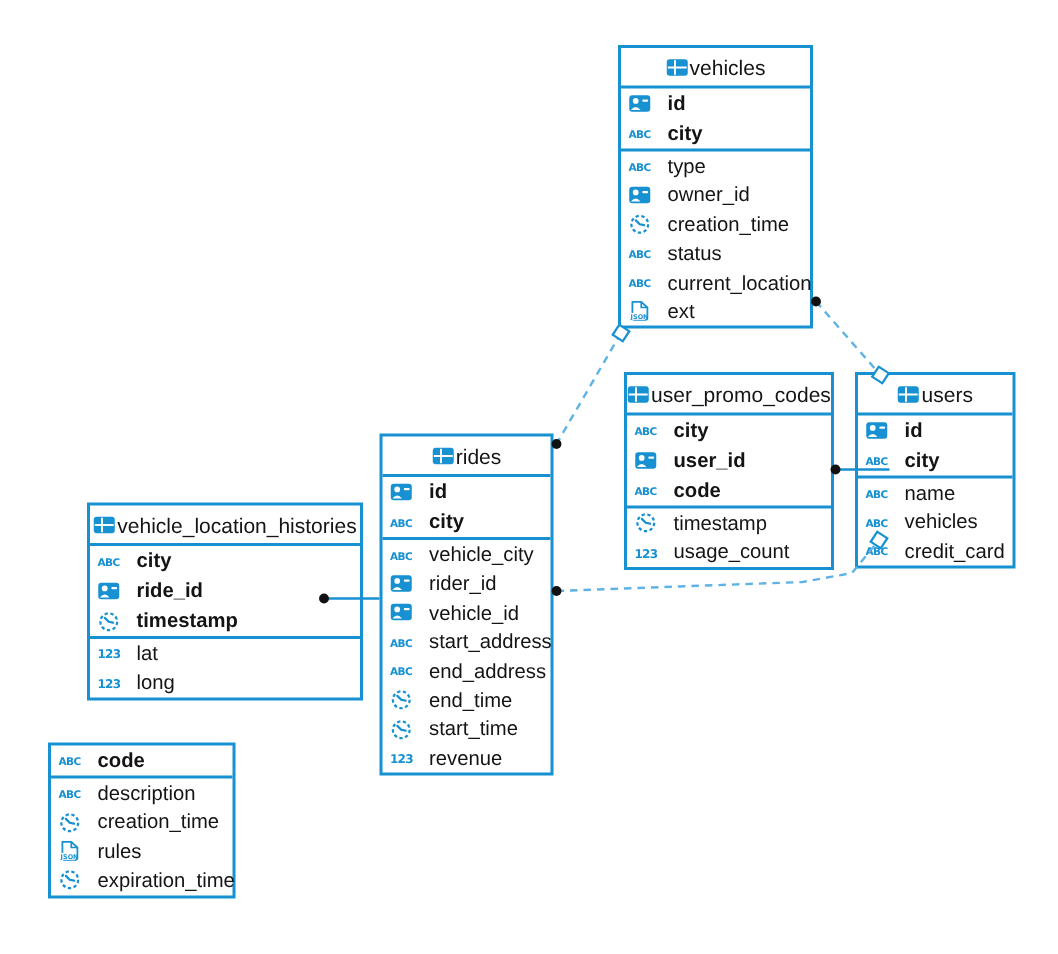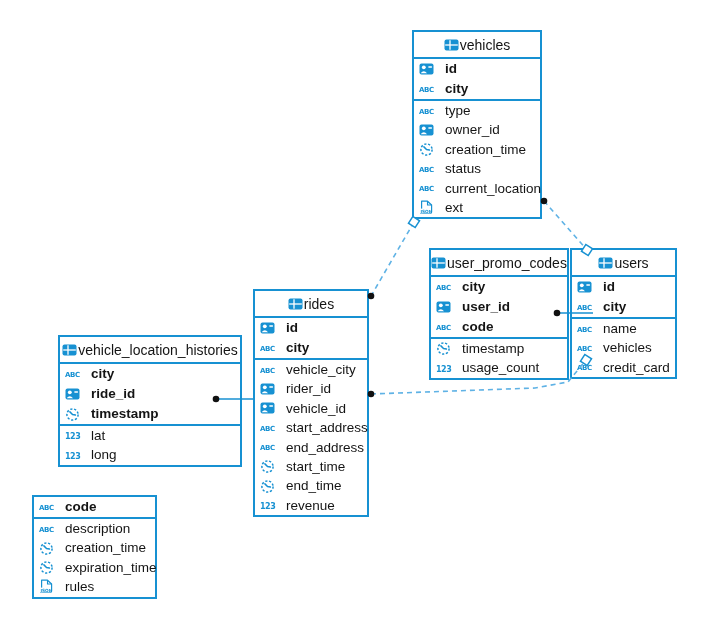--- a/index.html
+++ b/index.html
@@ -130,21 +130,21 @@
           <svg width="15" height="15" viewBox="0 0 15 15">
             <path d="M2.6 1.2 h5.9 L12.6 5 v6.9 a1.3 1.3 0 0 1 -1.3 1.3 H3.9 a1.3 1.3 0 0 1 -1.3 -1.3 Z" fill="none" stroke="#1791D2" stroke-width="1.2" stroke-linejoin="round"></path>
             <path d="M8.5 1.2 V5 h4.1" fill="none" stroke="#1791D2" stroke-width="1.1"></path>
             <rect x="1.2" y="8.6" width="10" height="4.6" fill="#fff"></rect>
             <text x="1.4" y="12.5" font-family="DejaVu Sans,sans-serif" font-size="4.3" font-weight="700" fill="#1791D2">JSON</text>
           </svg>
         </span>
         <span class="lbl">ext</span>
       </div>
     </div>
-    <div class="table" style="left: 429px; top: 248px; width: 140px;">
+    <div class="table" style="left: 416px; top: 248px; width: 140px;">
       <div class="thead">
         <span class="icn">
           <svg width="15" height="12" viewBox="0 0 15 12">
             <rect x="0.5" y="0.5" width="14" height="11" rx="2" fill="#1791D2"></rect>
             <g stroke="#fff" stroke-width="1.3">
               <line x1="1.2" y1="6" x2="13.8" y2="6"></line>
               <line x1="6" y1="1.2" x2="6" y2="10.8"></line>
             </g>
           </svg>
         </span>
@@ -333,30 +333,30 @@
         </span>
         <span class="lbl">end_address</span>
       </div>
       <div class="row">
         <span class="icn">
           <svg width="15" height="15" viewBox="0 0 15 15">
             <circle cx="7.5" cy="7.5" r="5.6" fill="none" stroke="#1791D2" stroke-width="1.5" stroke-dasharray="2.2 1.7"></circle>
             <path d="M7.5 7.5 L4.9 4.9 M7.5 7.5 L10.4 8.1" stroke="#1791D2" stroke-width="1.5" fill="none" stroke-linecap="round"></path>
           </svg>
         </span>
+        <span class="lbl">end_time</span>
+      </div>
+      <div class="row">
+        <span class="icn">
+          <svg width="15" height="15" viewBox="0 0 15 15">
+            <circle cx="7.5" cy="7.5" r="5.6" fill="none" stroke="#1791D2" stroke-width="1.5" stroke-dasharray="2.2 1.7"></circle>
+            <path d="M7.5 7.5 L4.9 4.9 M7.5 7.5 L10.4 8.1" stroke="#1791D2" stroke-width="1.5" fill="none" stroke-linecap="round"></path>
+          </svg>
+        </span>
         <span class="lbl">start_time</span>
-      </div>
-      <div class="row">
-        <span class="icn">
-          <svg width="15" height="15" viewBox="0 0 15 15">
-            <circle cx="7.5" cy="7.5" r="5.6" fill="none" stroke="#1791D2" stroke-width="1.5" stroke-dasharray="2.2 1.7"></circle>
-            <path d="M7.5 7.5 L4.9 4.9 M7.5 7.5 L10.4 8.1" stroke="#1791D2" stroke-width="1.5" fill="none" stroke-linecap="round"></path>
-          </svg>
-        </span>
-        <span class="lbl">end_time</span>
       </div>
       <div class="row">
         <span class="icn">
           <svg width="19" height="11" viewBox="0 0 19 11">
             <text x="0" y="8.8" font-family="DejaVu Sans,sans-serif" font-size="8" font-weight="700" letter-spacing="-0.5" fill="#1791D2">123</text>
           </svg>
         </span>
         <span class="lbl">revenue</span>
       </div>
     </div>
@@ -442,31 +442,31 @@
           <svg width="15" height="15" viewBox="0 0 15 15">
             <circle cx="7.5" cy="7.5" r="5.6" fill="none" stroke="#1791D2" stroke-width="1.5" stroke-dasharray="2.2 1.7"></circle>
             <path d="M7.5 7.5 L4.9 4.9 M7.5 7.5 L10.4 8.1" stroke="#1791D2" stroke-width="1.5" fill="none" stroke-linecap="round"></path>
           </svg>
         </span>
         <span class="lbl">creation_time</span>
       </div>
       <div class="row">
         <span class="icn">
           <svg width="15" height="15" viewBox="0 0 15 15">
-            <circle cx="7.5" cy="7.5" r="5.6" fill="none" stroke="#1791D2" stroke-width="1.5" stroke-dasharray="2.2 1.7"></circle>
-            <path d="M7.5 7.5 L4.9 4.9 M7.5 7.5 L10.4 8.1" stroke="#1791D2" stroke-width="1.5" fill="none" stroke-linecap="round"></path>
-          </svg>
-        </span>
-        <span class="lbl">expiration_time</span>
-      </div>
-      <div class="row">
-        <span class="icn">
-          <svg width="15" height="15" viewBox="0 0 15 15">
             <path d="M2.6 1.2 h5.9 L12.6 5 v6.9 a1.3 1.3 0 0 1 -1.3 1.3 H3.9 a1.3 1.3 0 0 1 -1.3 -1.3 Z" fill="none" stroke="#1791D2" stroke-width="1.2" stroke-linejoin="round"></path>
             <path d="M8.5 1.2 V5 h4.1" fill="none" stroke="#1791D2" stroke-width="1.1"></path>
             <rect x="1.2" y="8.6" width="10" height="4.6" fill="#fff"></rect>
             <text x="1.4" y="12.5" font-family="DejaVu Sans,sans-serif" font-size="4.3" font-weight="700" fill="#1791D2">JSON</text>
           </svg>
         </span>
         <span class="lbl">rules</span>
       </div>
+      <div class="row">
+        <span class="icn">
+          <svg width="15" height="15" viewBox="0 0 15 15">
+            <circle cx="7.5" cy="7.5" r="5.6" fill="none" stroke="#1791D2" stroke-width="1.5" stroke-dasharray="2.2 1.7"></circle>
+            <path d="M7.5 7.5 L4.9 4.9 M7.5 7.5 L10.4 8.1" stroke="#1791D2" stroke-width="1.5" fill="none" stroke-linecap="round"></path>
+          </svg>
+        </span>
+        <span class="lbl">expiration_time</span>
+      </div>
     </div>
   </div>
 
 </body></html>

